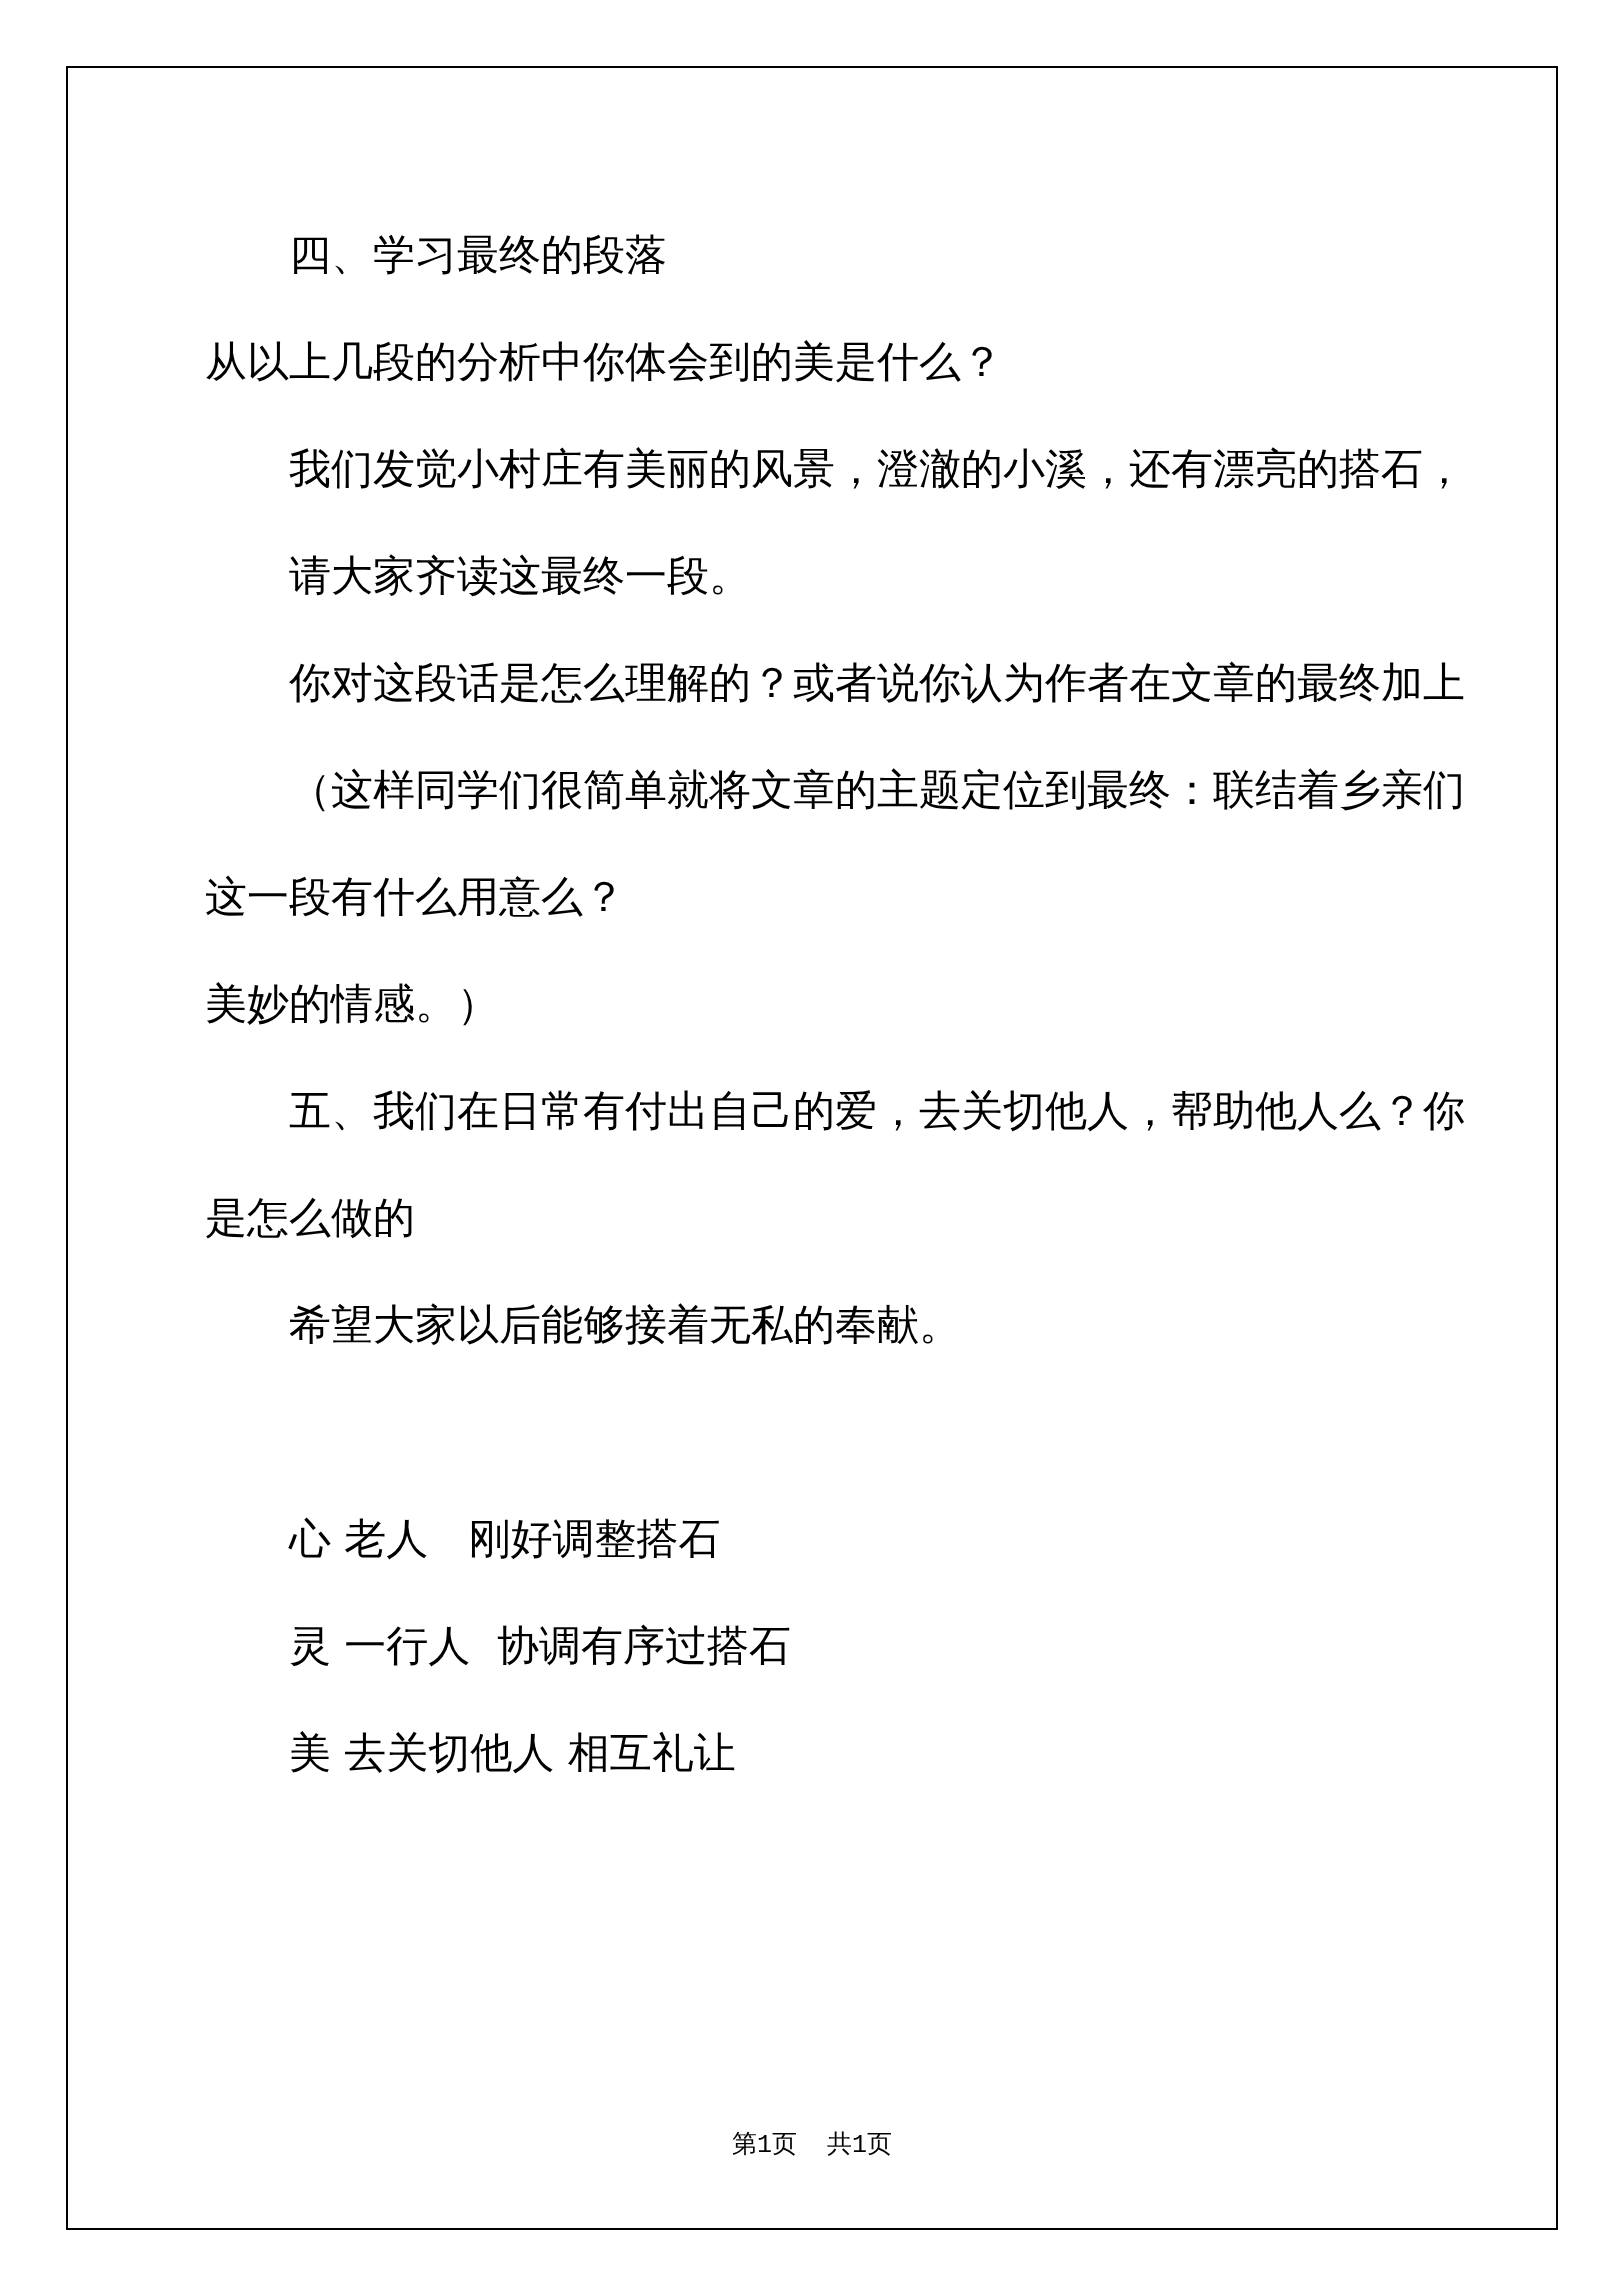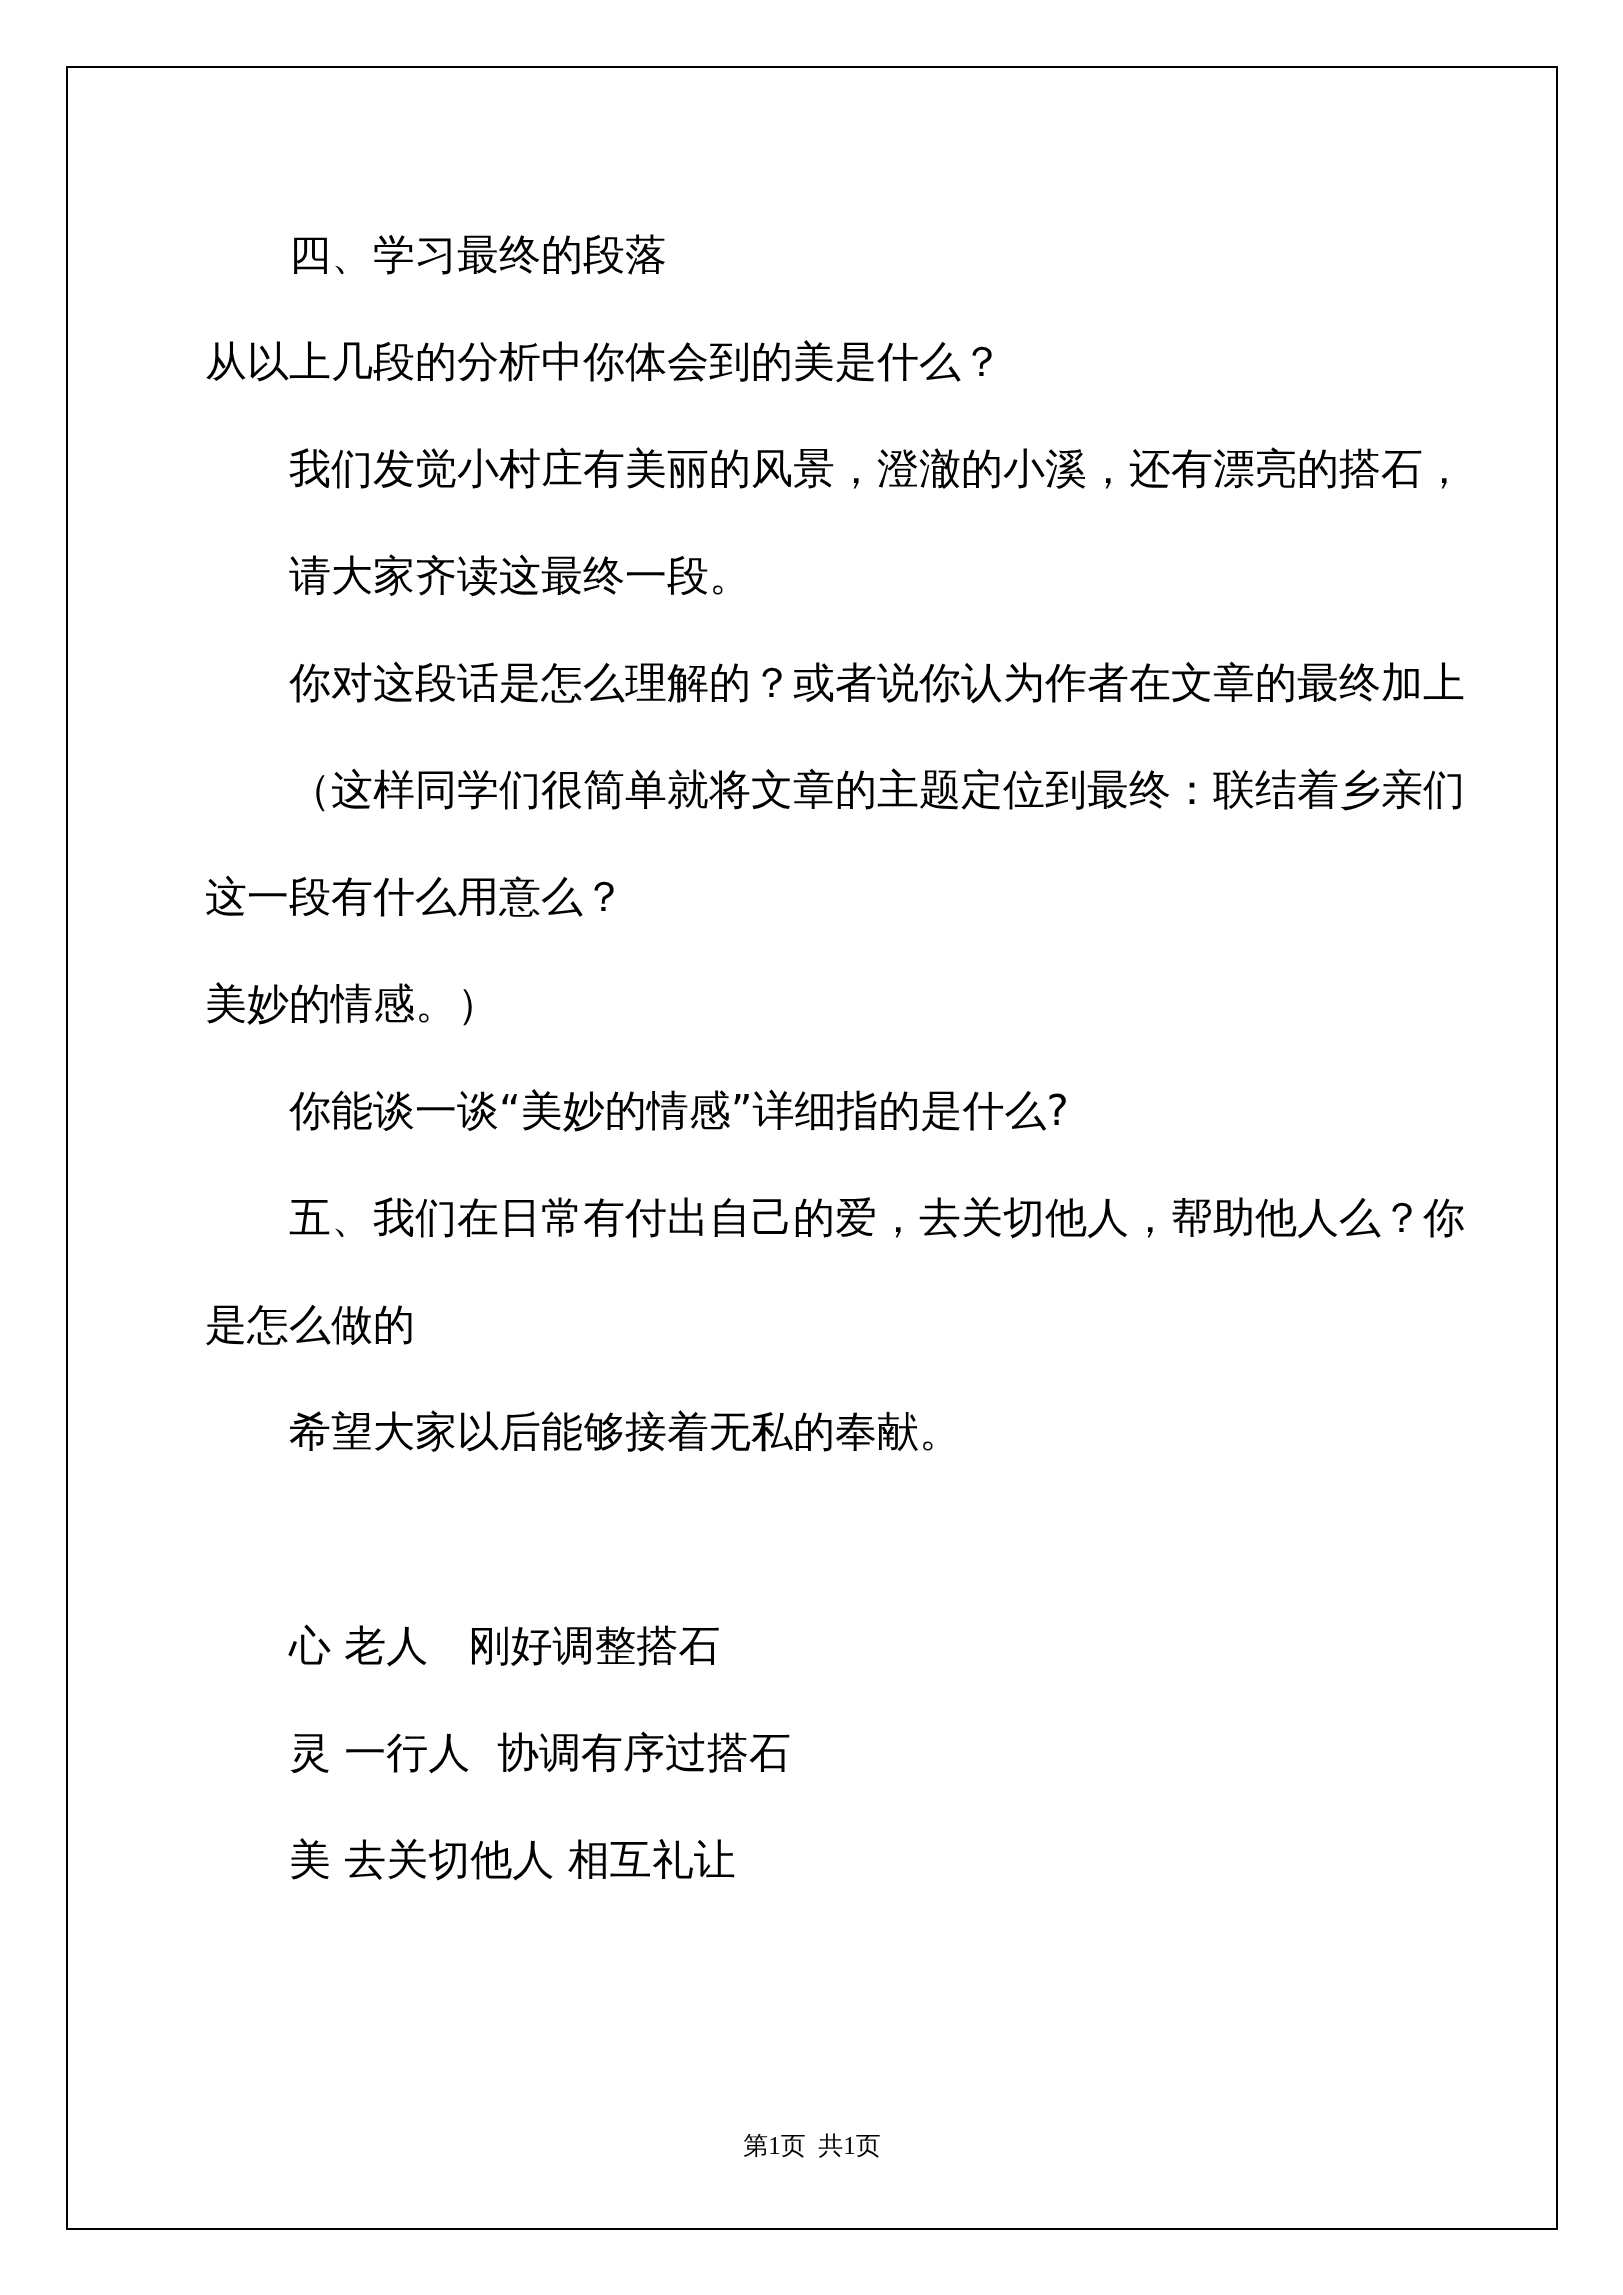--- a/index.html
+++ b/index.html
@@ -47,39 +47,38 @@
   }
   .page-footer {
     position: absolute;
     left: 66px;
     top: 2129px;
     width: 1492px;
     text-align: center;
     font-size: 25px;
     line-height: 34px;
     white-space: pre;
-    font-family: Liberation Serif, serif;
+    font-family: Liberation Mono, monospace;
     color: #000000;
   }
 </style>
 </head>
 <body>
 
 <div class="page-border"></div>
 
 <div class="doc-content">
   <div class="line indent">四、学习最终的段落</div>
   <div class="line">从以上几段的分析中你体会到的美是什么？</div>
   <div class="line indent">我们发觉小村庄有美丽的风景，澄澈的小溪，还有漂亮的搭石，</div>
   <div class="line indent">请大家齐读这最终一段。</div>
   <div class="line indent">你对这段话是怎么理解的？或者说你认为作者在文章的最终加上</div>
   <div class="line indent">（这样同学们很简单就将文章的主题定位到最终：联结着乡亲们</div>
   <div class="line">这一段有什么用意么？</div>
   <div class="line">美妙的情感。）</div>
-  <div class="line indent">你能谈一谈“美妙的情感”详细指的是什么?</div>
   <div class="line indent">五、我们在日常有付出自己的爱，去关切他人，帮助他人么？你</div>
   <div class="line">是怎么做的</div>
   <div class="line indent">希望大家以后能够接着无私的奉献。</div>
   <div class="spacer-line"></div>
   <div class="line indent">心 老人   刚好调整搭石</div>
   <div class="line indent">灵 一行人  协调有序过搭石</div>
   <div class="line indent">美 去关切他人 相互礼让</div>
 </div>
 
 <div class="page-footer">第1页  共1页</div>

